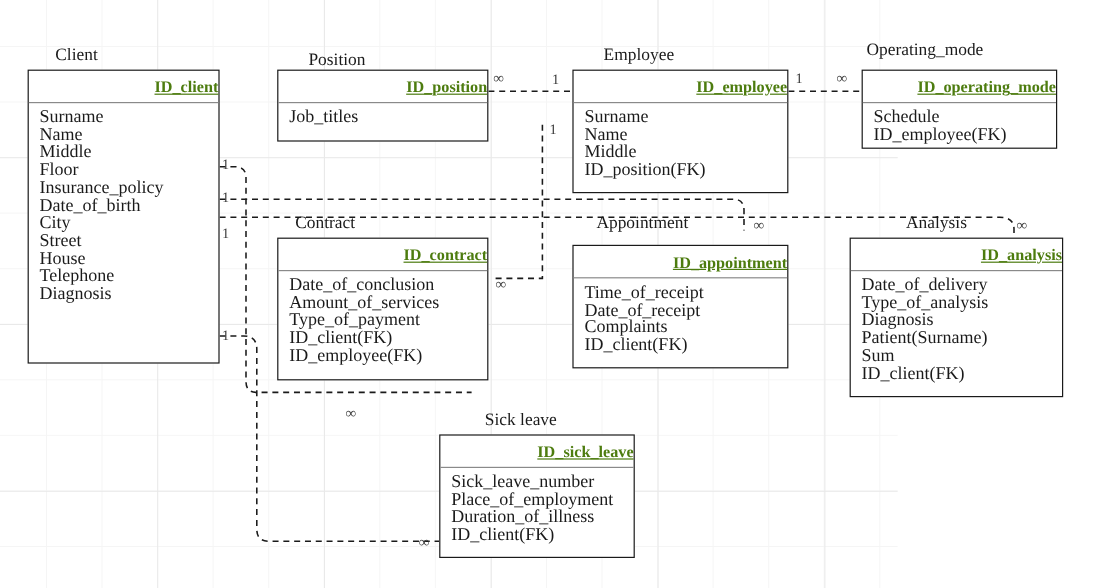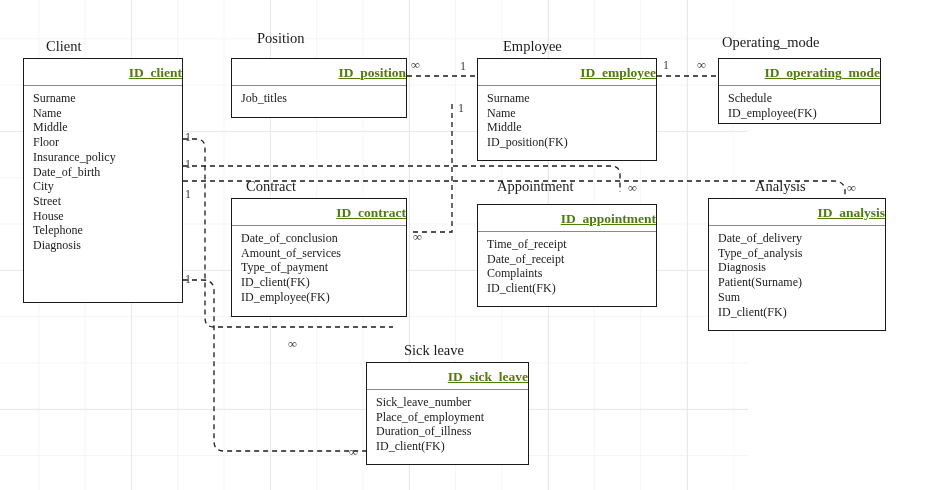--- a/index.html
+++ b/index.html
@@ -46,21 +46,21 @@
     text-align:right;
     font-weight:bold;
     font-size:13.5px;
     color:#4d7c0f;
     border-bottom:1.2px solid #8a8a8a;
     box-sizing:border-box;
   }
   .pk span{text-decoration:underline;}
   .attrs{
     padding:5px 0 5px 9px;
-    font-size:12px;
+    font-size:15px;
     line-height:14.7px;
     color:#1a1a1a;
   }
   .attrs div{white-space:nowrap;}
   .card{
     position:absolute;
     font-size:12px;
     color:#3a3a3a;
     z-index:7;
     font-family:"Liberation Serif", serif;
@@ -105,21 +105,21 @@
       <div>Insurance_policy</div>
       <div>Date_of_birth</div>
       <div>City</div>
       <div>Street</div>
       <div>House</div>
       <div>Telephone</div>
       <div>Diagnosis</div>
     </div>
   </div>
 
-  <div class="ent-title" style="left:257px;top:30px;">Position</div>
+  <div class="ent-title" style="left:257px;top:42px;">Position</div>
   <div class="entity" style="left:231px;top:58px;width:176px;height:60px;">
     <div class="pk">
       <span>ID_position</span>
     </div>
     <div class="attrs">
       <div>Job_titles</div>
     </div>
   </div>
 
   <div class="ent-title" style="left:503px;top:38px;">Employee</div>

